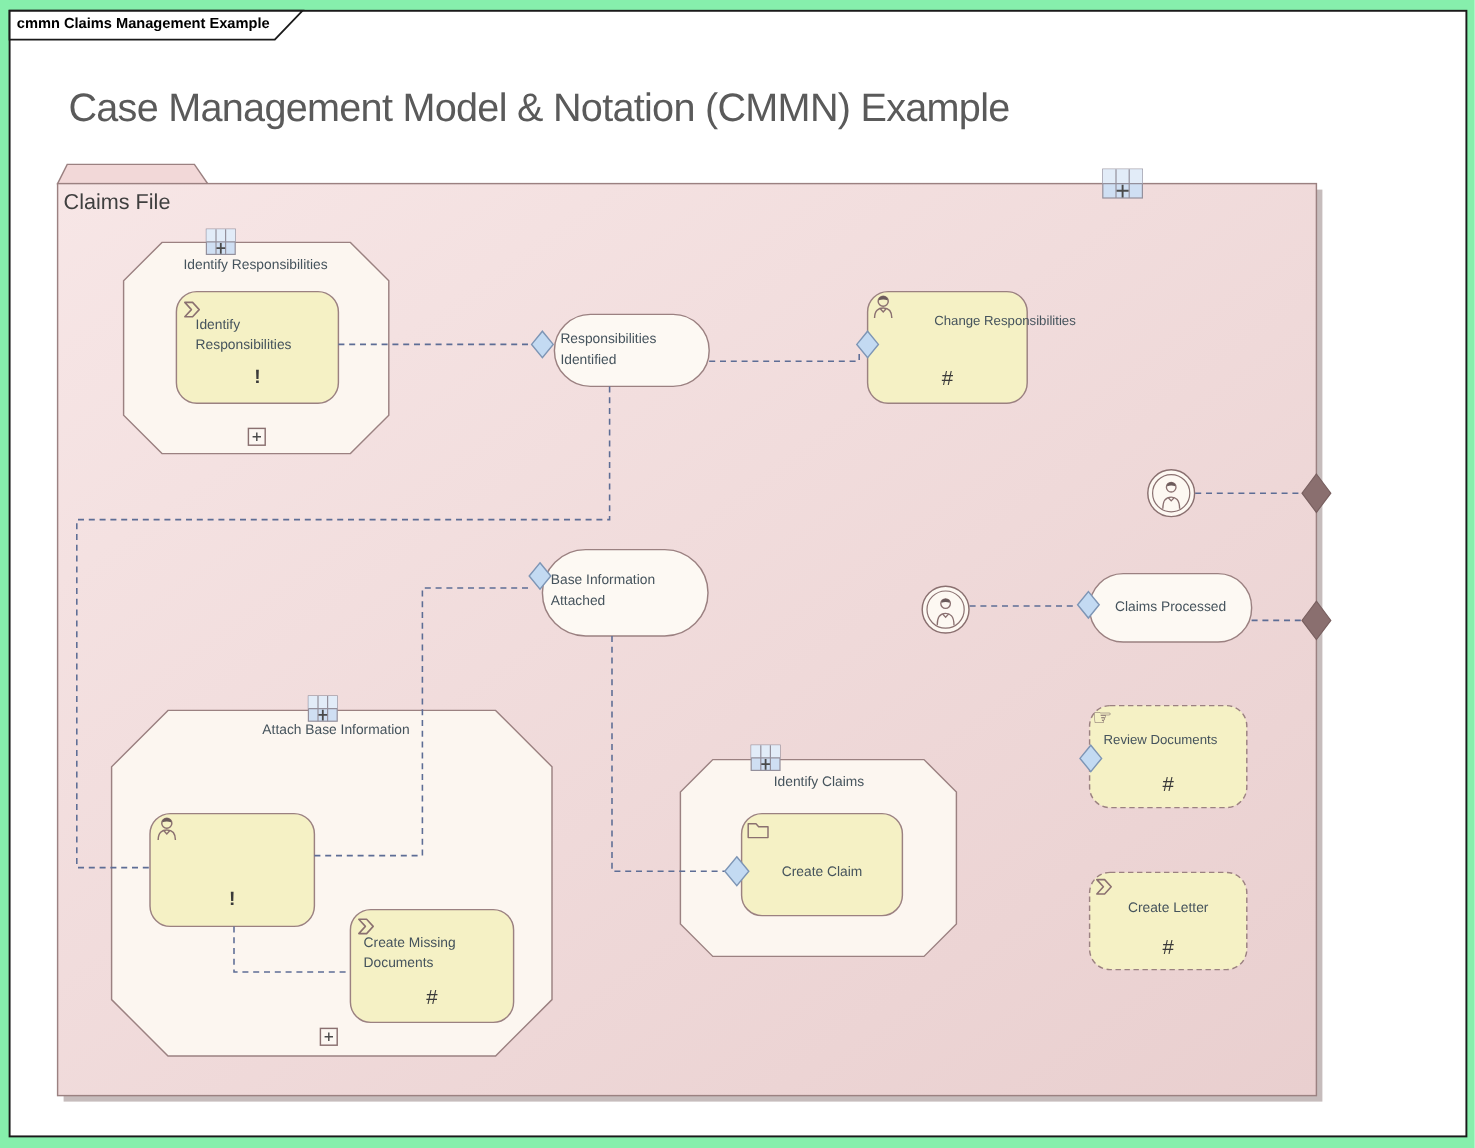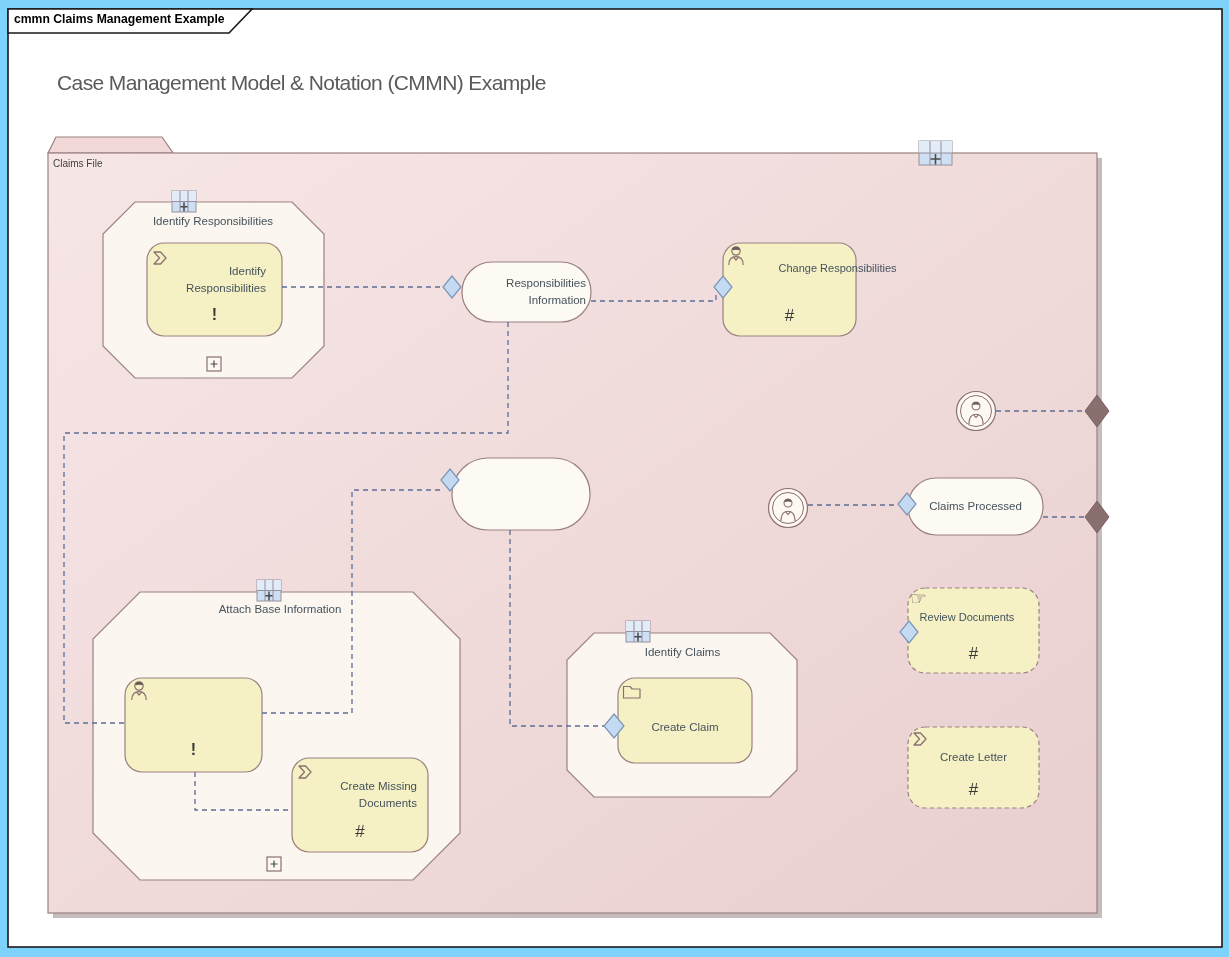--- a/index.html
+++ b/index.html
@@ -1,27 +1,27 @@
 <!DOCTYPE html>
 <html><head>
 <meta charset="utf-8">
 <style>
   html,body{margin:0;padding:0;background:#fff;}
-  .canvas{position:relative;width:1229px;height:957px;background:#7dd3fc;overflow:hidden;
+  .canvas{position:relative;width:1229px;height:957px;background:#86efac;overflow:hidden;
           font-family:"Liberation Sans",sans-serif;}
   .canvas svg.shapes{position:absolute;left:0;top:0;}
   .lbl{position:absolute;display:flex;align-items:center;justify-content:center;
-       text-align:right;font-size:11.5px;line-height:1.45;color:#45535c;pointer-events:none;}
+       text-align:left;font-size:11.5px;line-height:1.45;color:#45535c;pointer-events:none;}
   .lbl.nowrap{white-space:nowrap;font-size:11px;}
   .marker{position:absolute;text-align:center;color:#3a3a3a;pointer-events:none;}
   .marker.req{font-weight:700;font-size:16px;}
   .marker.rep{font-weight:400;font-size:17px;}
   .tab-label{position:absolute;font-size:12.2px;font-weight:700;color:#000;}
-  .title{position:absolute;font-size:21px;letter-spacing:-0.6px;color:#5a5a5a;white-space:nowrap;}
-  .file-label{position:absolute;font-size:10px;color:#3f3f3f;}
+  .title{position:absolute;font-size:33px;letter-spacing:-0.6px;color:#5a5a5a;white-space:nowrap;}
+  .file-label{position:absolute;font-size:18px;color:#3f3f3f;}
   .hand{position:absolute;font-size:19px;color:#7d6a6a;line-height:1;}
 </style>
 </head>
 <body>
 
 <div class="canvas">
 
 <svg class="shapes" width="1229" height="957" viewBox="0 0 1229 957" xmlns="http://www.w3.org/2000/svg">
   <defs>
     <linearGradient id="gFolder" x1="0" y1="0" x2="1" y2="1">
@@ -171,16 +171,17 @@
 
 <div class="lbl" style="left:618px;top:713px;width:134px;height:28px;">Create Claim</div>
 
 <div class="lbl nowrap" style="left:908px;top:609px;width:118px;height:18px;">Review Documents</div>
 <div class="marker rep" style="left:908px;top:644px;width:131px;">#</div>
 <div class="hand" style="left:910px;top:589px;">☞</div>
 
 <div class="lbl" style="left:908px;top:748px;width:131px;height:18px;">Create Letter</div>
 <div class="marker rep" style="left:908px;top:780px;width:131px;">#</div>
 
-<div class="lbl" style="left:467px;top:271px;width:119px;height:42px;">Responsibilities Information</div>
+<div class="lbl" style="left:467px;top:271px;width:119px;height:42px;">Responsibilities Identified</div>
+<div class="lbl" style="left:459px;top:470px;width:124px;height:46px;">Base Information Attached</div>
 <div class="lbl" style="left:908px;top:497px;width:135px;height:19px;">Claims Processed</div>
 
 </div>
 
 </body></html>

